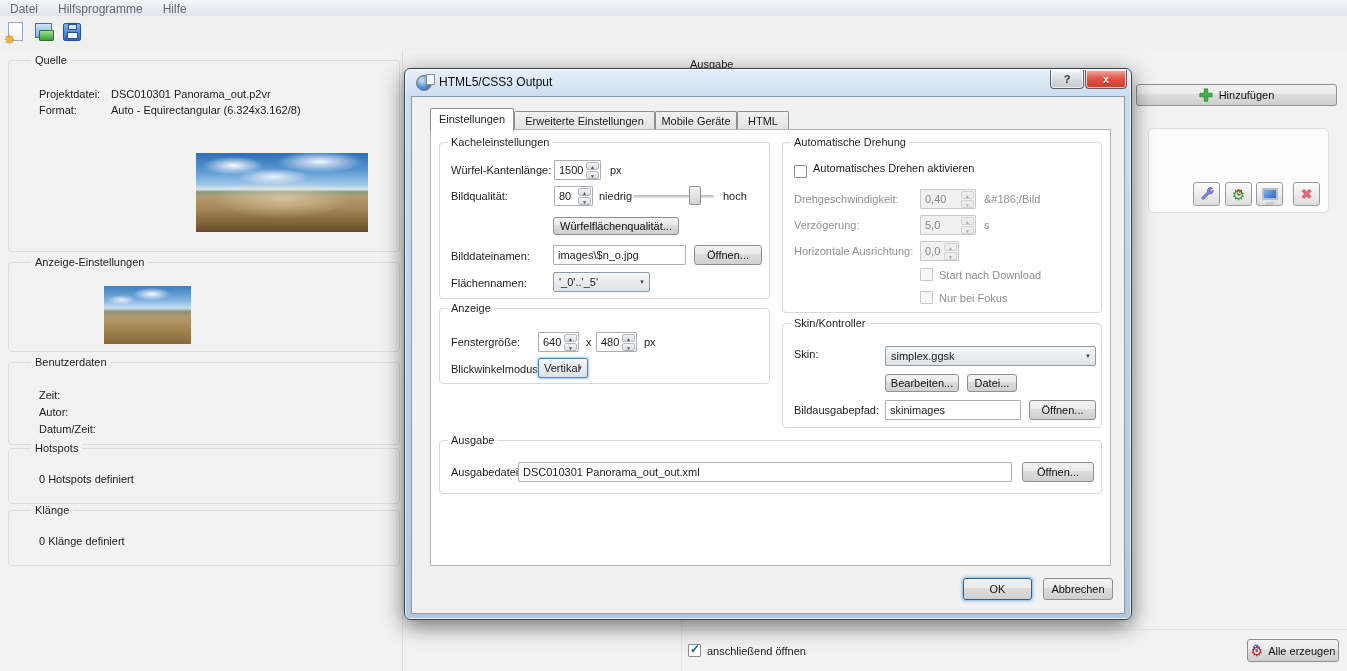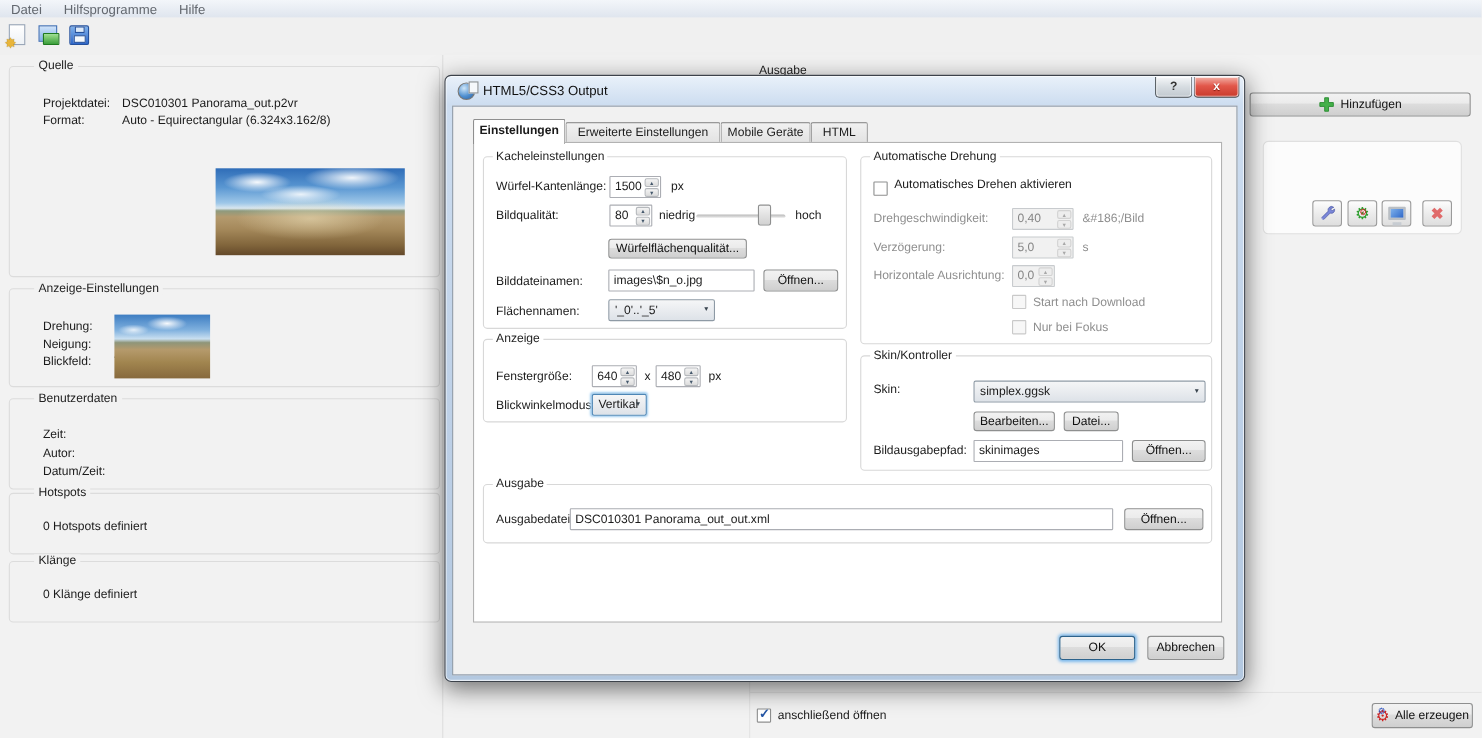--- a/index.html
+++ b/index.html
@@ -164,34 +164,20 @@
     <div class="kv-row">
         <span class="kv-label">Format:</span>
         <span>Auto - Equirectangular (6.324x3.162/8)</span>
       </div>
   </div>
   <div class="pano-big"></div>
 </div>
 
 <div class="grp" style="left:8px; top:262px; width:392px; height:90px;">
   <span class="grp-label">Anzeige-Einstellungen</span>
-  <div style="position:absolute; left:30px; top:26px;">
-    <div class="kv-row">
-        <span class="kv-label-sm">Drehung:</span>
-        <span class="kv-val-num">0,0</span>
-      </div>
-    <div class="kv-row">
-        <span class="kv-label-sm">Neigung:</span>
-        <span class="kv-val-num">0,0</span>
-      </div>
-    <div class="kv-row">
-        <span class="kv-label-sm">Blickfeld:</span>
-        <span class="kv-val-num">70,00</span>
-      </div>
-  </div>
   <div class="pano-small"></div>
 </div>
 
 <div class="grp" style="left:8px; top:362px; width:392px; height:83px;">
   <span class="grp-label">Benutzerdaten</span>
   <div style="position:absolute; left:30px; top:24px; line-height:17px;">
     <div>Zeit:</div>
     <div>Autor:</div>
     <div>Datum/Zeit:</div>
   </div>
@@ -254,21 +240,21 @@
     <div class="cap-btn" style="left:645px; width:34px;">
         <span>?</span>
       </div>
     <div class="cap-btn cap-close" style="left:680px; width:42px;">
         <span>x</span>
       </div>
   </div>
 
   <div class="dlg-content">
 
-    <div class="tab active" style="left:18px; width:84px;font-weight:bold;">Einstellungen</div>
+    <div class="tab active" style="left:18px; width:84px;">Einstellungen</div>
     <div class="tab" style="left:102px; width:141px;">Erweiterte Einstellungen</div>
     <div class="tab" style="left:243px; width:82px;">Mobile Geräte</div>
     <div class="tab" style="left:325px; width:52px;">HTML</div>
 
     <div class="tab-panel">
 
       <div class="gb" style="left:8px; top:12px; width:331px; height:157px;">
         <span class="gb-label">Kacheleinstellungen</span>
 
         <span class="lbl" style="left:11px; top:21px;">Würfel-Kantenlänge:</span>

